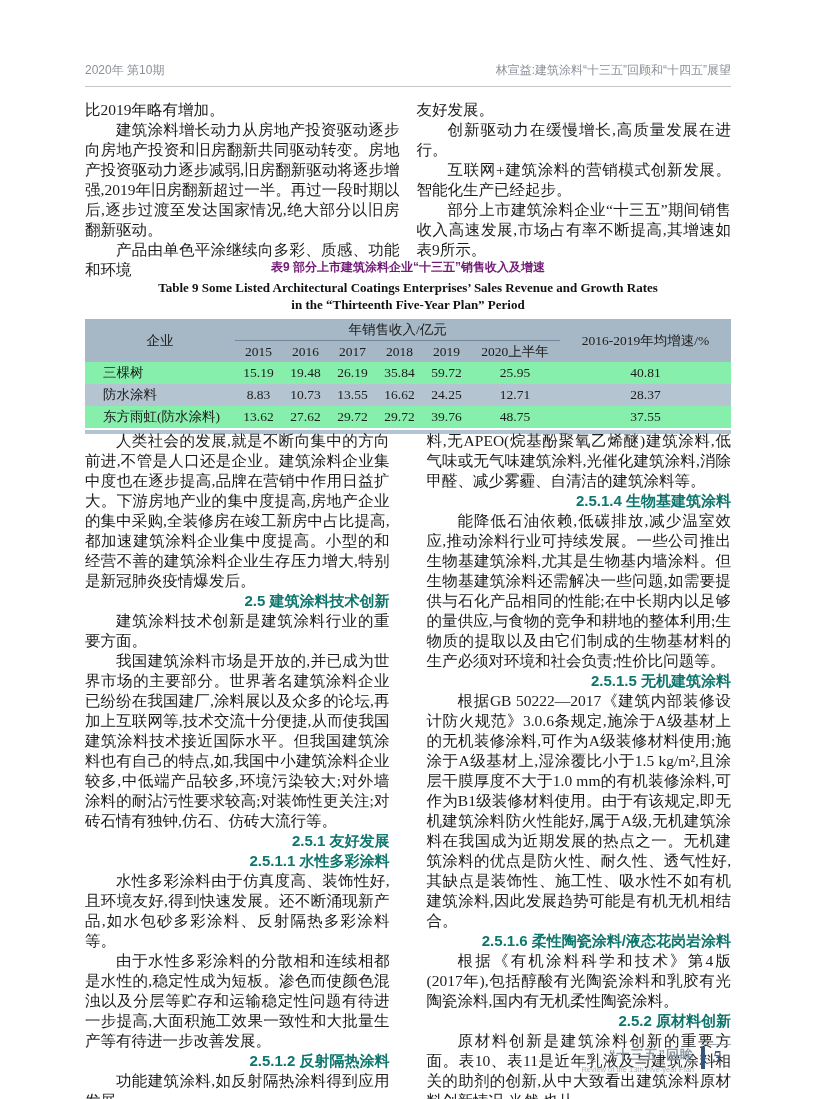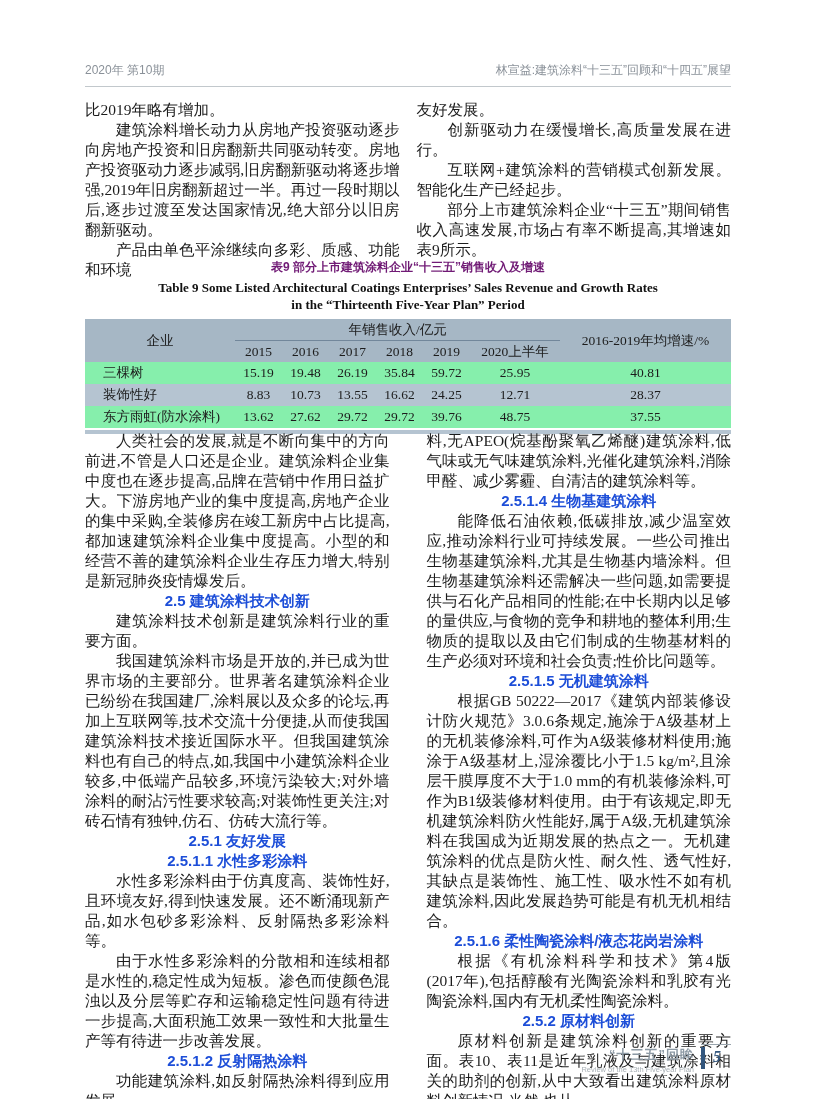--- a/index.html
+++ b/index.html
@@ -17,22 +17,22 @@
     border-bottom:1px solid #c2c8cc;
   }
   
   .cols { position:absolute; left:85px; right:85px; display:flex; gap:17px; }
   .cols-top { top:88px; }
   .cols-bottom { top:419px;gap:37px; }
   .col { flex:1; font-size:15.5px; line-height:20px; text-align:justify; color:#1c1c1c; }
   .col p { margin:0; }
   .col p.ind { text-indent:2em; }
   .sec {
-    margin:0; color:#1d4ed8; font-weight:bold; font-size:15px; line-height:20px;
-    font-family:"Liberation Sans","DejaVu Sans",sans-serif; text-align:center;
+    margin:0; color:#0f766e; font-weight:bold; font-size:15px; line-height:20px;
+    font-family:"Liberation Sans","DejaVu Sans",sans-serif; text-align:right;
   }
   
   .table-block { position:absolute; top:247px; left:85px; right:85px; }
   .tbl-title-zh {
     text-align:center; font-weight:bold; font-size:12px; color:#701a75;
     font-family:"Liberation Sans","DejaVu Sans",sans-serif; margin-bottom:3px;
   }
   .tbl-title-en {
     text-align:center; font-weight:bold; font-size:13px; line-height:17px;
     font-family:"Liberation Serif","DejaVu Serif",serif; color:#111; margin-bottom:6px;
@@ -122,21 +122,21 @@
           <td class="td-name">三棵树</td>
           <td>15.19</td>
           <td>19.48</td>
           <td>26.19</td>
           <td>35.84</td>
           <td>59.72</td>
           <td>25.95</td>
           <td>40.81</td>
         </tr>
         <tr class="alt">
-          <td class="td-name">装饰性好</td>
+          <td class="td-name">防水涂料</td>
           <td>8.83</td>
           <td>10.73</td>
           <td>13.55</td>
           <td>16.62</td>
           <td>24.25</td>
           <td>12.71</td>
           <td>28.37</td>
         </tr>
         <tr>
           <td class="td-name">东方雨虹(防水涂料)</td>

